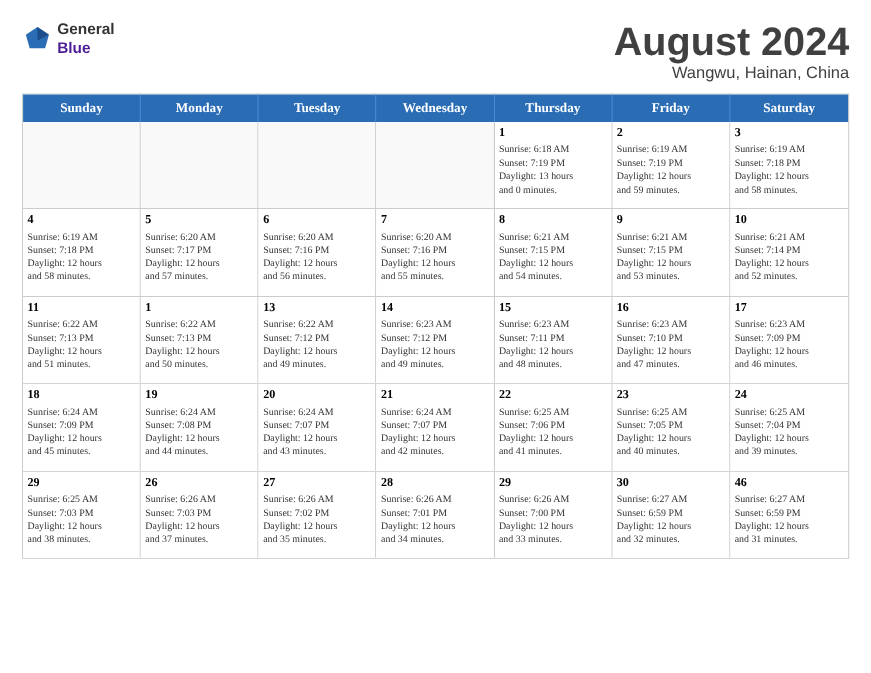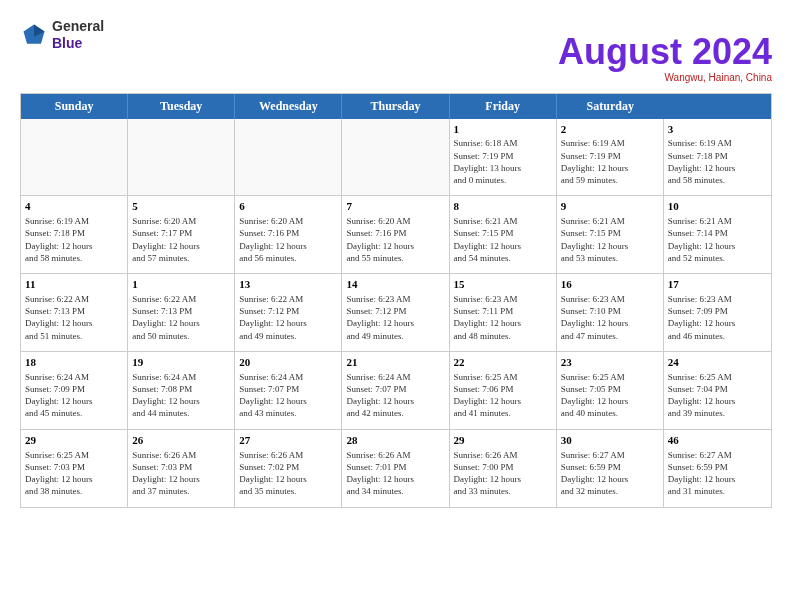--- a/index.html
+++ b/index.html
@@ -38,27 +38,26 @@
     .logo-icon {
       width: 28px;
       height: 28px;
     }
     .title-block {
       text-align: right;
     }
     .month-title {
       font-size: 36px;
       font-weight: bold;
-      color: #6d28d9;
+      color: #404040;
       line-height: 1.1;
-      margin-top: 14px;
     }
     .location {
-      font-size: 10px;
-      color: #b91c1c;
+      font-size: 15px;
+      color: #404040;
     }
     .calendar {
       flex: 1;
       display: flex;
       flex-direction: column;
       border: 1px solid #ccc;
       font-family: Liberation Serif, serif;
     }
     .cal-header-row {
       display: grid;
@@ -125,20 +124,21 @@
     </div>
     <div class="title-block">
       <div class="month-title">August 2024</div>
       <div class="location">Wangwu, Hainan, China</div>
     </div>
   </div>
 
   <div class="calendar">
     <div class="cal-header-row">
     <div class="cal-header-cell">Sunday</div>
+        <div class="cal-header-cell">Monday</div>
         <div class="cal-header-cell">Tuesday</div>
         <div class="cal-header-cell">Wednesday</div>
         <div class="cal-header-cell">Thursday</div>
         <div class="cal-header-cell">Friday</div>
         <div class="cal-header-cell">Saturday</div>
       </div>
     <div class="cal-body">
     <div class="cal-row">
           <div class="cal-cell empty"></div>
           <div class="cal-cell empty"></div>

